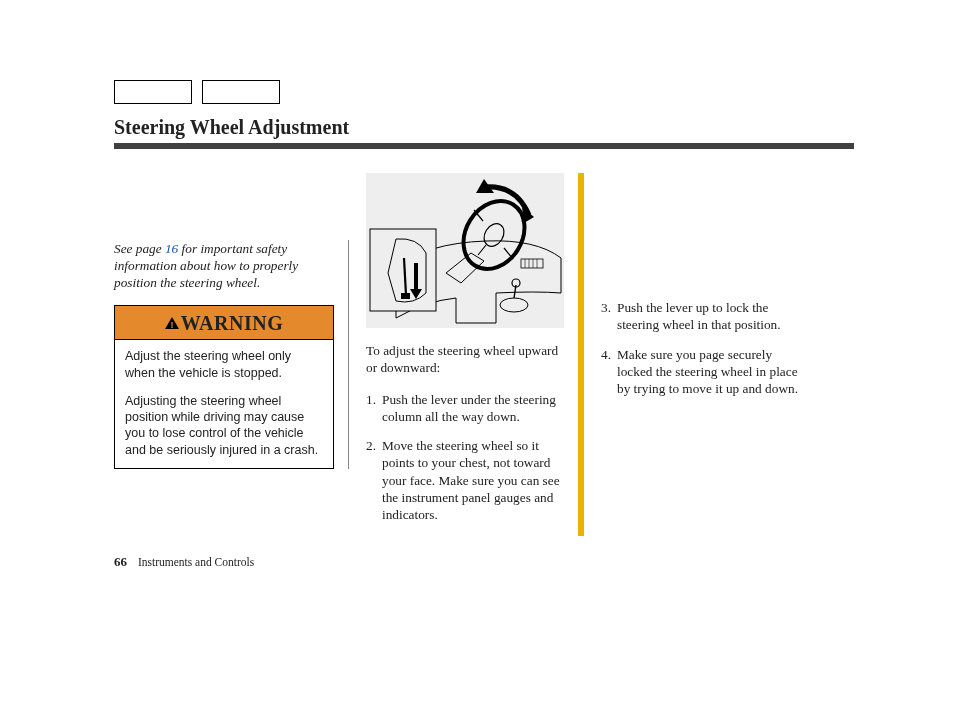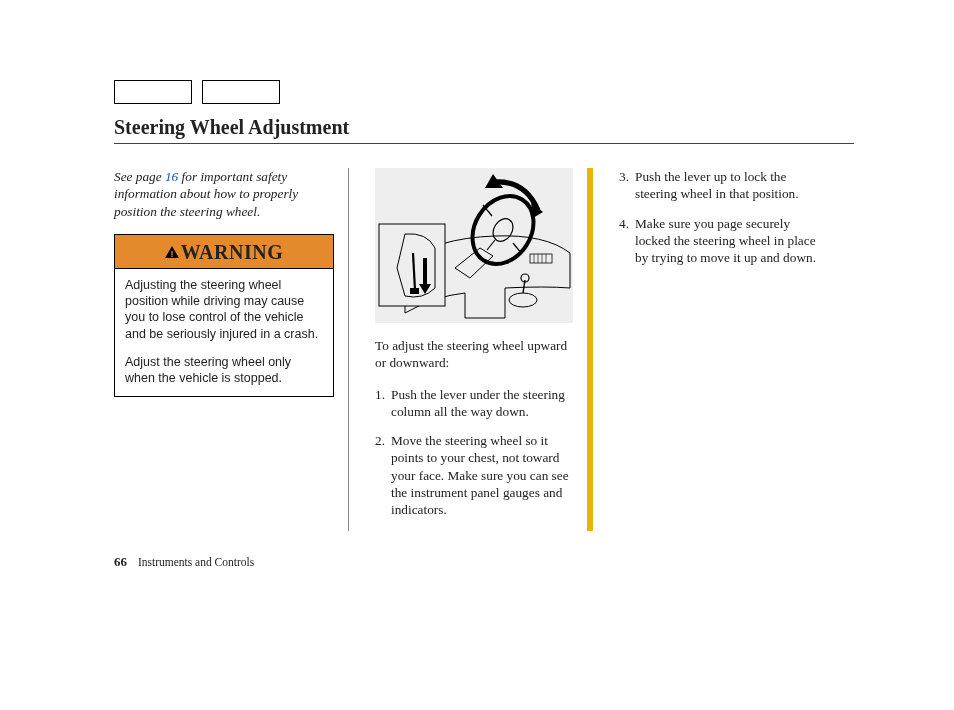--- a/index.html
+++ b/index.html
@@ -20,27 +20,28 @@
     margin-bottom: 12px;
   }
   .top-box {
     width: 78px;
     height: 24px;
     border: 1px solid #000;
   }
   .page-title {
     font-size: 20px;
     font-weight: bold;
-    border-bottom: 1px solid #404040;
+    border-bottom: 6px solid #404040;
     padding-bottom: 4px;
     margin-bottom: 24px;
   }
   .cols {
     display: flex;
-    gap: 12px;
+    gap: 3px;
+    align-items: center;
   }
   .col {
     padding: 0 14px;
     font-size: 13.3px;
     line-height: 1.3;
   }
   .col1 { width: 235px; padding-left: 0; border-right: 1px solid #888; }
   .col2 { width: 232px; border-right: 6px solid #eab308; }
   .col3 { width: 232px; }
   .safety-note {
@@ -121,22 +122,22 @@
       <div class="warning-box">
         <div class="warning-header">
           <span class="warn-icon">
             <svg width="14" height="12" viewBox="0 0 14 12">
               <polygon points="7,0 14,12 0,12" fill="#000"></polygon>
               <text x="7" y="10.5" font-size="9" font-weight="bold" text-anchor="middle" fill="#e58a2c" font-family="Arial">!</text>
             </svg>
           </span><span class="wlabel">WARNING</span>
         </div>
         <div class="warning-body">
+          <p>Adjust the steering wheel only when the vehicle is stopped.</p>
           <p>Adjusting the steering wheel position while driving may cause you to lose control of the vehicle and be seriously injured in a crash.</p>
-          <p>Adjust the steering wheel only when the vehicle is stopped.</p>
         </div>
       </div>
     </div>
 
     <div class="col col2">
       <div class="illus">
         <svg width="198" height="155" viewBox="0 0 198 155">
 
           <path d="M 30 95 Q 60 70 120 68 Q 170 66 195 85 L 195 120 Q 170 118 130 120 L 130 150 L 90 150 L 90 125 Q 60 128 30 145 Z" fill="none" stroke="#000" stroke-width="1"></path>
 

